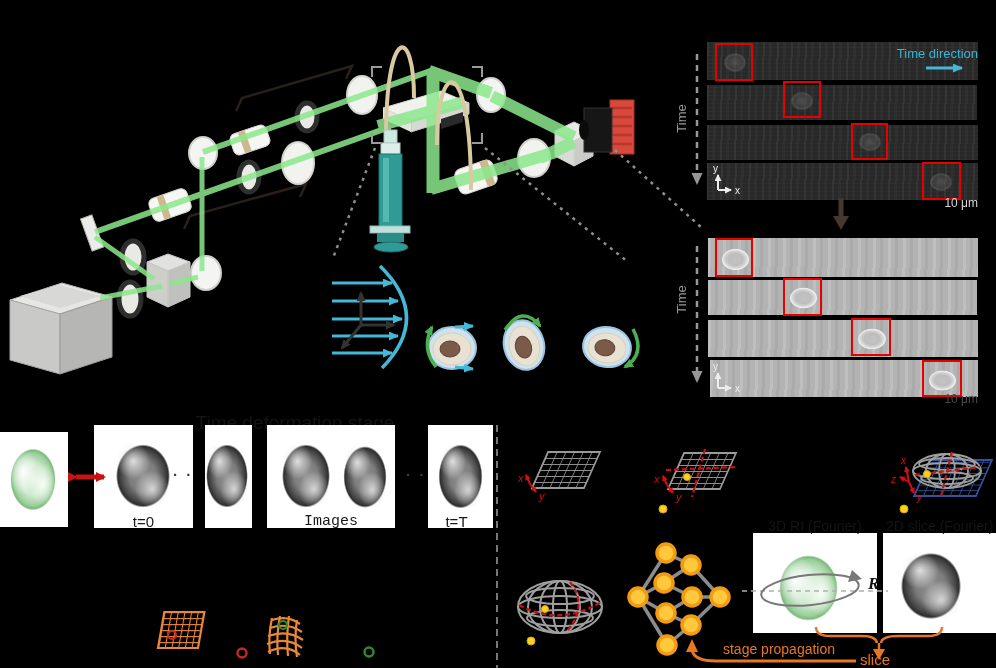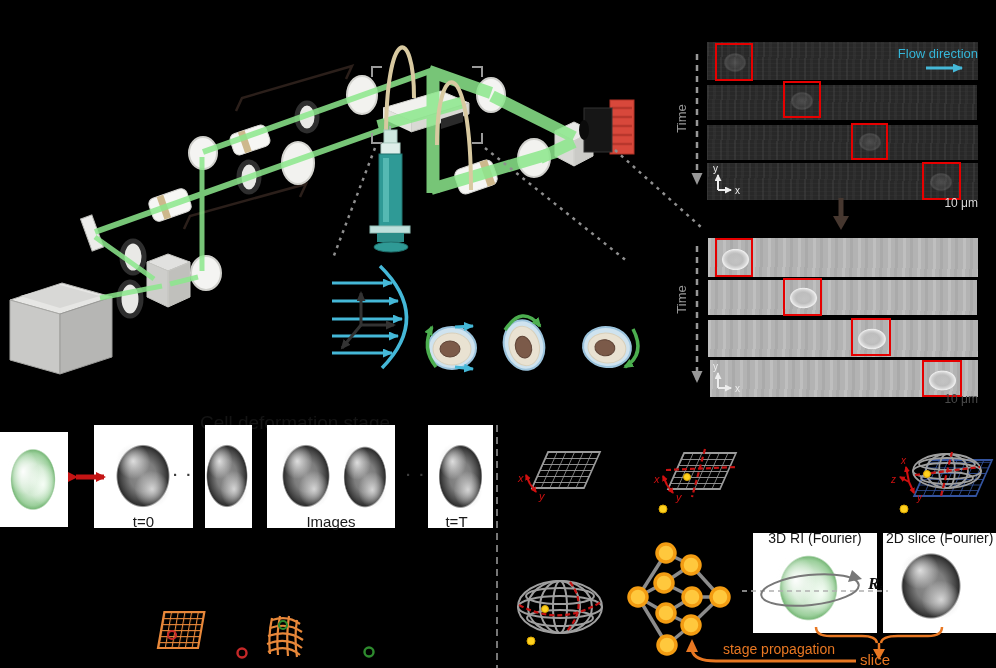--- a/index.html
+++ b/index.html
@@ -26,21 +26,21 @@
     radial-gradient(38% 42% at 33% 40%, rgba(255,255,255,.95), rgba(255,255,255,0) 70%),
     radial-gradient(34% 38% at 67% 56%, rgba(248,255,248,.92), rgba(255,255,255,0) 70%),
     radial-gradient(closest-side, #dcefdc 0%, #cfe8cf 40%, #9bcf9b 66%, #7cba7c 74%, rgba(124,186,124,0) 78%);}
   .lbl{color:#1a1a1a;font-size:15px;text-align:center;}
   .cyan{color:#35b6d8;}
   .timelbl{color:#979797;font-size:13px;text-align:center;transform:rotate(-90deg);}
   .scale1{color:#d9d9d9;font-size:12px;text-align:right;}
   .scale2{color:#4a4a4a;font-size:12px;text-align:right;}
   .orange{color:#e87722;}
   .dots{color:#3c3c3c;font-size:15px;font-weight:bold;letter-spacing:2px;white-space:nowrap;}
-  .ptitle{color:#141414;font-size:14px;text-align:center;white-space:nowrap;margin-top:12px;}
+  .ptitle{color:#141414;font-size:14px;text-align:center;white-space:nowrap;}
   .heading{color:#141414;font-size:19px;text-align:center;white-space:nowrap;}
   .rsym{font-family:"Liberation Serif",serif;font-style:italic;font-weight:bold;color:#111;font-size:17px;}
   .rsub{font-family:"Liberation Serif",serif;font-style:italic;color:#111;font-size:10px;}
 </style>
 </head>
 <body>
 
 <div id="canvas">
 
   <div class="abs strip-dark" style="left:707px;top:42px;width:271px;height:38px;"></div>
@@ -48,54 +48,54 @@
   <div class="abs strip-dark" style="left:707px;top:125px;width:271px;height:35px;"></div>
   <div class="abs strip-dark" style="left:707px;top:163px;width:271px;height:37px;"></div>
   <div class="abs hcell" style="left:719px;top:49px;width:32px;height:27px;"></div>
   <div class="abs hcell" style="left:786px;top:88px;width:32px;height:26px;"></div>
   <div class="abs hcell" style="left:854px;top:129px;width:32px;height:26px;"></div>
   <div class="abs hcell" style="left:925px;top:169px;width:32px;height:26px;"></div>
   <div class="abs redbox" style="left:715px;top:43px;width:38px;height:38px;"></div>
   <div class="abs redbox" style="left:783px;top:81px;width:38px;height:37px;"></div>
   <div class="abs redbox" style="left:851px;top:123px;width:37px;height:37px;"></div>
   <div class="abs redbox" style="left:922px;top:162px;width:39px;height:38px;"></div>
-  <div class="abs cyan" style="left:888px;top:46px;width:90px;font-size:13px;text-align:right;">Flow direction</div>
+  <div class="abs cyan" style="left:888px;top:46px;width:90px;font-size:13px;text-align:right;">Time direction</div>
   <div class="abs timelbl" style="left:651px;top:111px;width:60px;">Time</div>
   <div class="abs scale1" style="left:934px;top:196px;width:44px;">10 μm</div>
 
   <div class="abs strip-light" style="left:708px;top:238px;width:270px;height:39px;"></div>
   <div class="abs strip-light" style="left:708px;top:280px;width:269px;height:35px;"></div>
   <div class="abs strip-light" style="left:708px;top:320px;width:270px;height:37px;"></div>
   <div class="abs strip-light" style="left:710px;top:360px;width:268px;height:37px;"></div>
   <div class="abs pcell" style="left:717px;top:245px;width:37px;height:29px;"></div>
   <div class="abs pcell" style="left:785px;top:284px;width:37px;height:28px;"></div>
   <div class="abs pcell" style="left:853px;top:325px;width:38px;height:28px;"></div>
   <div class="abs pcell" style="left:924px;top:367px;width:37px;height:27px;"></div>
   <div class="abs redbox" style="left:715px;top:238px;width:38px;height:39px;"></div>
   <div class="abs redbox" style="left:783px;top:278px;width:39px;height:38px;"></div>
   <div class="abs redbox" style="left:851px;top:318px;width:40px;height:38px;"></div>
   <div class="abs redbox" style="left:922px;top:360px;width:40px;height:37px;"></div>
   <div class="abs timelbl" style="left:651px;top:292px;width:60px;">Time</div>
   <div class="abs scale2" style="left:934px;top:392px;width:44px;">10 μm</div>
 
-  <div class="abs heading" style="left:190px;top:412px;width:210px;">Cell deformation stage</div>
+  <div class="abs heading" style="left:190px;top:412px;width:210px;">Time deformation stage</div>
   <div class="abs panel" style="left:0px;top:432px;width:68px;height:95px;"></div>
   <div class="abs greencell" style="left:4px;top:440px;width:58px;height:79px;"></div>
   <div class="abs panel" style="left:94px;top:425px;width:99px;height:103px;"></div>
   <div class="abs gcell" style="left:108px;top:435px;width:70px;height:82px;"></div>
   <div class="abs lbl" style="left:94px;top:513px;width:99px;">t=0</div>
   <div class="abs dots" style="left:173px;top:466px;width:20px;">· ·</div>
   <div class="abs panel" style="left:205px;top:425px;width:47px;height:103px;overflow:hidden;">
     <div class="gcell" style="position:absolute;left:-5px;top:10px;width:54px;height:82px;"></div>
   </div>
   <div class="abs panel" style="left:267px;top:425px;width:128px;height:103px;">
     <div class="gcell" style="position:absolute;left:8px;top:10px;width:62px;height:82px;"></div>
     <div class="gcell" style="position:absolute;left:70px;top:12px;width:56px;height:80px;"></div>
   </div>
-  <div class="abs lbl" style="left:267px;top:513px;width:128px;">Images</div>
+  <div class="abs lbl" style="left:267px;top:513px;width:128px;font-family:Liberation Mono, monospace;">Images</div>
   <div class="abs dots" style="left:406px;top:466px;width:20px;">· ·</div>
   <div class="abs panel" style="left:428px;top:425px;width:65px;height:103px;overflow:hidden;">
     <div class="gcell" style="position:absolute;left:4px;top:10px;width:57px;height:83px;"></div>
   </div>
   <div class="abs lbl" style="left:428px;top:513px;width:57px;">t=T</div>
 
   <div class="abs panel" style="left:753px;top:533px;width:124px;height:100px;"></div>
   <div class="abs panel" style="left:883px;top:533px;width:113px;height:100px;"></div>
   <div class="abs greencell" style="left:771px;top:546px;width:75px;height:84px;"></div>
   <div class="abs gcell" style="left:892px;top:543px;width:78px;height:86px;"></div>

